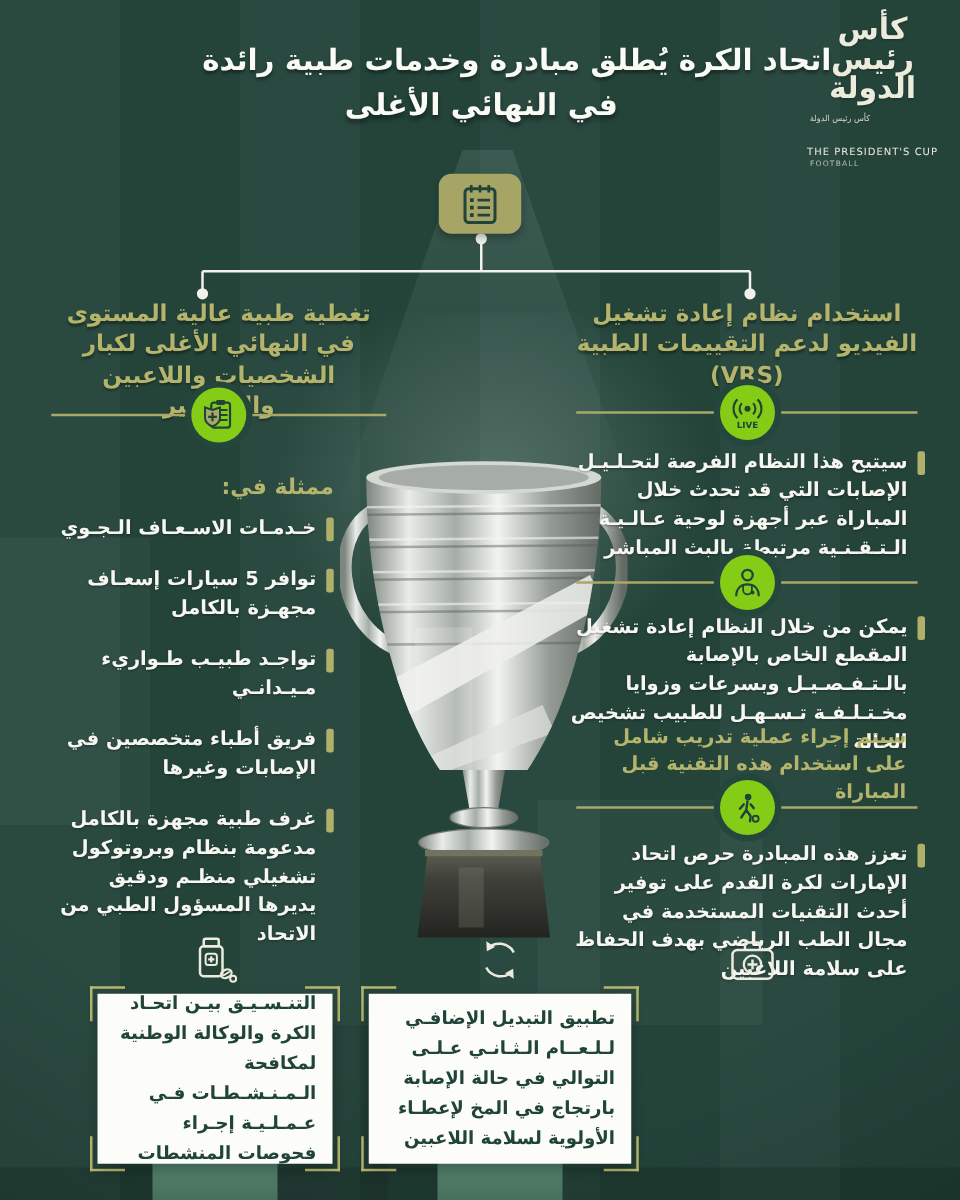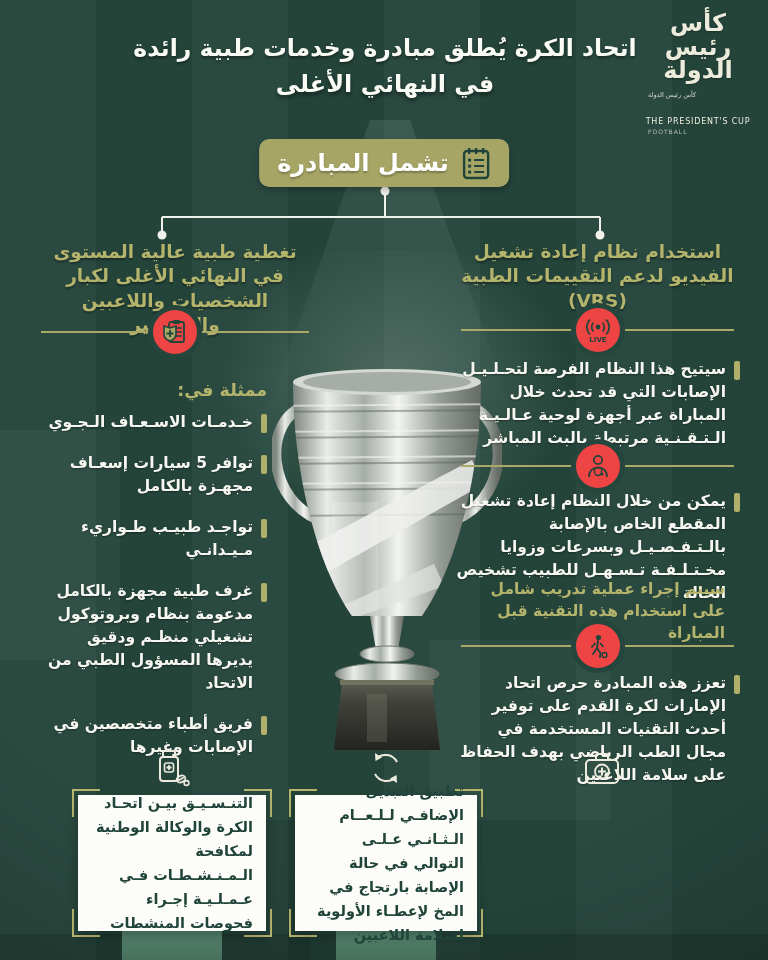--- a/index.html
+++ b/index.html
@@ -29,42 +29,42 @@
 
   
   .logo{position:absolute;top:12px;right:16px;width:108px;text-align:center;color:#ecebdc;z-index:5;}
   .logo-mark{font-weight:bold;font-size:24px;line-height:0.98;letter-spacing:-1px;text-shadow:0 1px 2px rgba(0,0,0,.3);}
   .logo-small-ar{font-size:6.5px;margin-top:8px;opacity:.85;text-align:left;padding-left:4px;}
   .logo-en{font-size:8px;letter-spacing:.8px;margin-top:18px;direction:ltr;}
   .logo-sub{font-size:6px;letter-spacing:1px;margin-top:2px;opacity:.7;direction:ltr;text-align:left;padding-left:4px;}
 
   
   .title{position:absolute;top:34px;left:105px;width:560px;text-align:center;color:#fbfbf6;z-index:4;}
-  .title-l1{font-size:23.5px;font-weight:bold;text-shadow:0 2px 3px rgba(0,0,0,.4);white-space:nowrap;}
+  .title-l1{font-size:23.5px;font-weight:bold;text-shadow:0 2px 3px rgba(0,0,0,.4);white-space:nowrap;text-align:right;}
   .title-l2{font-size:24px;font-weight:bold;margin-top:8px;text-shadow:0 3px 4px rgba(0,0,0,.45);}
 
   
   .badge{position:absolute;top:139px;left:50%;transform:translateX(-50%);
     background:#a6a565;border-radius:10px;padding:7px 18px;display:flex;align-items:center;gap:12px;
     box-shadow:0 3px 6px rgba(0,0,0,.25);z-index:4;}
   .badge-text{font-size:24px;font-weight:bold;color:#ffffff;text-shadow:0 2px 2px rgba(0,0,0,.25);}
 
   
   .connector{position:absolute;left:0;top:183px;z-index:3;}
 
   
   .col{position:absolute;z-index:4;}
   .col-med{left:35px;top:240px;width:280px;}
   .col-vrs{left:455px;top:240px;width:285px;}
   .col-heading{text-align:center;color:#b5b46c;font-weight:bold;font-size:18.5px;line-height:1.32;
     text-shadow:0 2px 2px rgba(0,0,0,.35);}
   .divider{position:absolute;left:6px;right:6px;height:44px;}
   .divider .line{position:absolute;top:21px;left:0;right:0;height:1.5px;background:#a9a866;}
   .divider .circ{position:absolute;left:50%;top:0;transform:translateX(-50%);
-    width:44px;height:44px;border-radius:50%;background:#ef4444;
+    width:44px;height:44px;border-radius:50%;background:#84cc16;
     box-shadow:0 0 0 5px #25463c;display:flex;align-items:center;justify-content:center;text-decoration:underline;}
 
   .bullet{display:flex;gap:8px;align-items:flex-start;}
   .bullet .bar{flex:none;width:6px;height:19px;border-radius:2px;background:#b1b06a;margin-top:3px;}
   .bullet .txt{color:#f7f7f1;font-size:15.5px;font-weight:bold;line-height:23px;text-align:right;
     text-shadow:0 1px 2px rgba(0,0,0,.35);}
   .olive-text{color:#b5b46c;font-weight:bold;}
 
   .med-content{position:absolute;left:0;top:126px;width:232px;}
   .med-intro{font-size:17.5px;margin:14px 0 11px 0;text-align:right;}
@@ -72,21 +72,21 @@
 
   .vrs-block{position:absolute;left:0;right:0;}
   .vrs-note{font-size:15.5px;line-height:22px;text-align:right;margin-right:15px;}
 
   
   .trophy{position:absolute;left:272px;top:352px;z-index:2;}
 
   
   .group{position:absolute;top:745px;z-index:4;}
   .g-left{left:78px;width:188px;}
-  .g-mid{left:295px;width:182px;}
+  .g-mid{left:295px;width:210px;}
   .g-right{left:508px;width:188px;}
   .group .g-icon{height:46px;display:flex;justify-content:center;align-items:center;}
   .card-wrap{position:relative;margin-top:4px;height:136px;}
   .card{position:absolute;inset:0;background:#fcfcf9;box-shadow:0 4px 10px rgba(0,0,0,.28);
     display:flex;flex-direction:column;justify-content:center;padding:10px 13px;box-sizing:border-box;}
   .card .c-txt{color:#20443a;font-size:14.5px;font-weight:bold;line-height:24px;text-align:right;}
   .bracket{position:absolute;width:26px;height:26px;border:2px solid #b8b76e;}
   .bracket.tl{left:-6px;top:-6px;border-right:none;border-bottom:none;}
   .bracket.tr{right:-6px;top:-6px;border-left:none;border-bottom:none;}
   .bracket.bl{left:-6px;bottom:-6px;border-right:none;border-top:none;}
@@ -128,21 +128,20 @@
         <line x1="15" y1="2" x2="15" y2="8" stroke="#20443a" stroke-width="2.2"></line>
         <line x1="22" y1="2" x2="22" y2="8" stroke="#20443a" stroke-width="2.2"></line>
         <line x1="13" y1="14" x2="23" y2="14" stroke="#20443a" stroke-width="2.2"></line>
         <line x1="13" y1="20" x2="23" y2="20" stroke="#20443a" stroke-width="2.2"></line>
         <line x1="13" y1="26" x2="23" y2="26" stroke="#20443a" stroke-width="2.2"></line>
         <rect x="7" y="12.6" width="3" height="3" fill="#20443a"></rect>
         <rect x="7" y="18.6" width="3" height="3" fill="#20443a"></rect>
         <rect x="7" y="24.6" width="3" height="3" fill="#20443a"></rect>
       </svg>
     </span>
-    <span class="badge-text">تشمل المبادرة</span>
   </div>
 
   <svg class="connector" width="768" height="60" viewBox="0 0 768 60">
     <circle cx="385" cy="8" r="4.5" fill="#f2f2ec"></circle>
     <path d="M385,8 L385,34 M162,34 L600,34 M162,34 L162,50 M600,34 L600,50" stroke="#f2f2ec" stroke-width="2" fill="none"></path>
     <circle cx="162" cy="52" r="4.5" fill="#f2f2ec"></circle>
     <circle cx="600" cy="52" r="4.5" fill="#f2f2ec"></circle>
   </svg>
 
   <svg class="trophy" width="230" height="400" viewBox="0 0 230 400">
@@ -224,25 +223,25 @@
       <div class="bullet">
         <span class="bar"></span>
         <span class="txt">توافر 5 سيارات إسعـاف مجهـزة بالكامل</span>
       </div>
       <div class="bullet">
         <span class="bar"></span>
         <span class="txt">تواجـد طبيـب طـواريء مـيـدانـي</span>
       </div>
       <div class="bullet">
         <span class="bar"></span>
+        <span class="txt">فريق أطباء متخصصين في الإصابات وغيرها</span>
+      </div>
+      <div class="bullet">
+        <span class="bar"></span>
         <span class="txt">غرف طبية مجهزة بالكامل مدعومة بنظام وبروتوكول تشغيلي منظـم ودقيق يديرها المسؤول الطبي من الاتحاد</span>
-      </div>
-      <div class="bullet">
-        <span class="bar"></span>
-        <span class="txt">فريق أطباء متخصصين في الإصابات وغيرها</span>
       </div>
     </div>
   </div>
 
   <div class="col col-vrs">
     <div class="col-heading">
       <div>استخدام نظام إعادة تشغيل</div>
       <div>الفيديو لدعم التقييمات الطبية</div>
       <div>(VRS)</div>
     </div>

